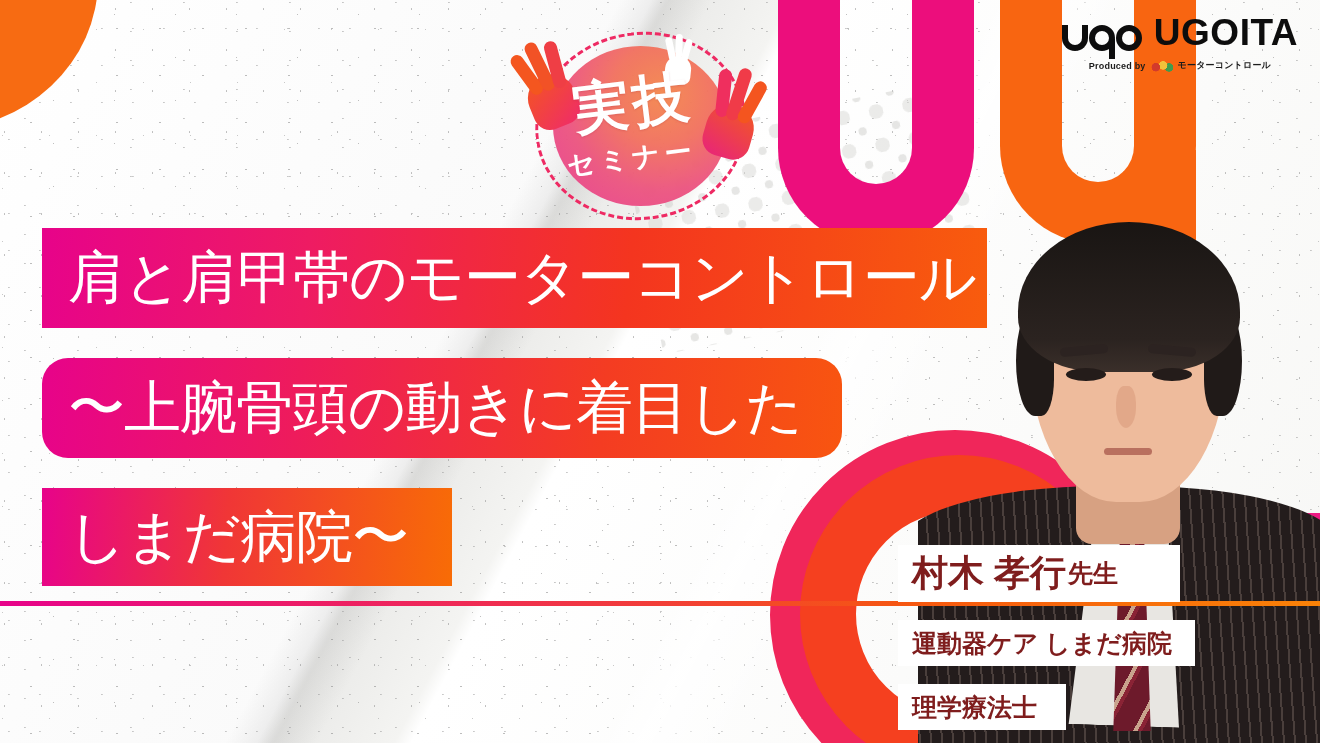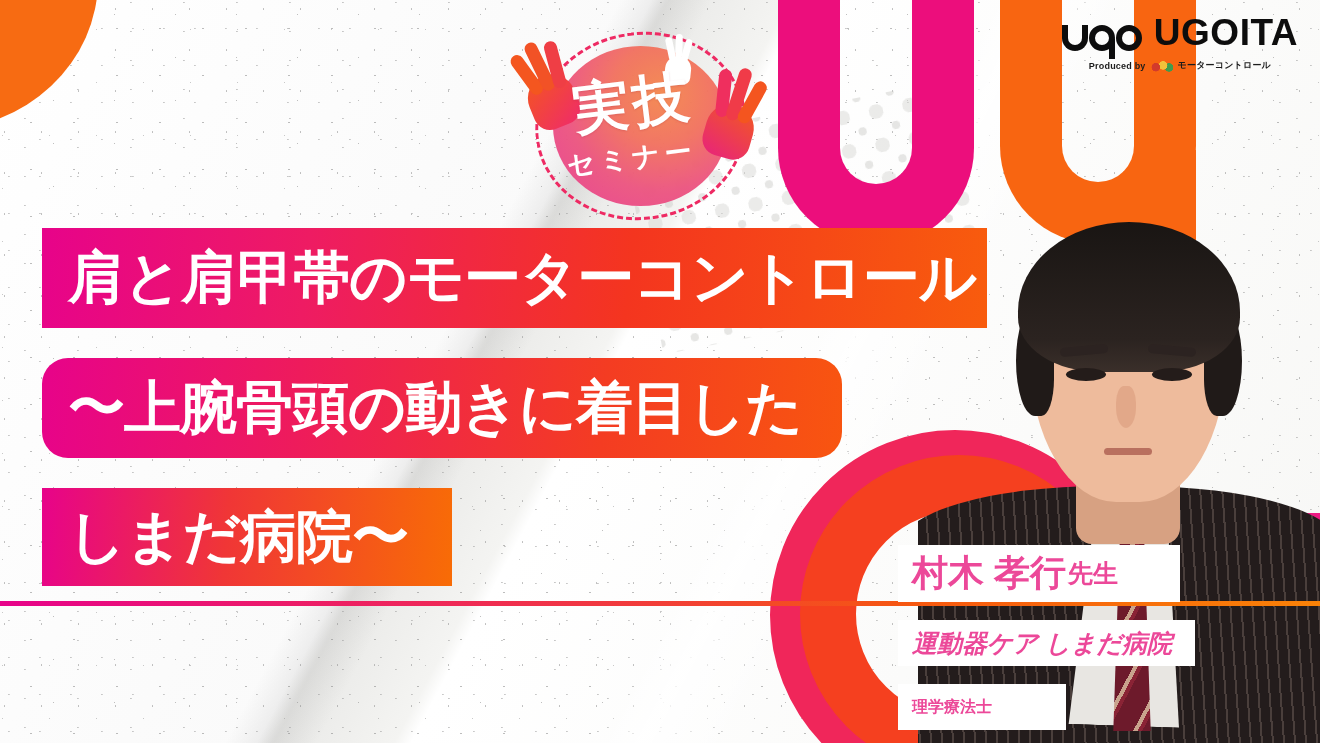--- a/index.html
+++ b/index.html
@@ -174,21 +174,21 @@
   .badge-sub{
     position:absolute; left:40px; top:112px; z-index:5;
     font-size:27px; font-weight:bold; color:#fff; letter-spacing:5px;
     transform:rotate(-7deg);
   }
 
   
   .bar{
     position:absolute; z-index:28;
     display:flex; align-items:center;
-    color:#fff; font-weight:bold;
+    color:#fff; font-weight:normal;
     font-family:"Liberation Sans", sans-serif;
     text-align:center;
   }
   .bar span{ display:inline-block; }
   .bar-1{
     left:42px; top:228px; width:945px; height:100px;
     background:linear-gradient(95deg,#e7038a 0%, #ee1b63 28%, #f4351f 62%, #f85c0d 100%);
     padding-left:26px;
     font-size:57px; letter-spacing:-1px;
   }
@@ -285,36 +285,36 @@
   .ph-brow-l{ position:absolute; left:142px; top:160px; width:48px; height:9px; background:#2c2321; border-radius:6px; transform:rotate(-5deg);}
   .ph-brow-r{ position:absolute; left:230px; top:160px; width:48px; height:9px; background:#2c2321; border-radius:6px; transform:rotate(5deg);}
   .ph-eye-l{ position:absolute; left:148px; top:182px; width:40px; height:13px; background:#241c1a; border-radius:50%;}
   .ph-eye-r{ position:absolute; left:234px; top:182px; width:40px; height:13px; background:#241c1a; border-radius:50%;}
   .ph-nose{ position:absolute; left:198px; top:200px; width:20px; height:42px; background:#dda283; border-radius:40% 40% 50% 50%; opacity:.75;}
   .ph-mouth{ position:absolute; left:186px; top:262px; width:48px; height:7px; background:#b9705f; border-radius:5px;}
 
   
   .cap{
     position:absolute; z-index:32; background:#ffffff;
-    color:#ec4899; font-weight:bold;
+    color:#7f1d1d; font-weight:bold;
     display:flex; align-items:center;
     font-family:"Liberation Sans", sans-serif;
   }
   .cap-name{
     left:898px; top:545px; width:282px; height:57px;
     font-size:36px; padding-left:14px; letter-spacing:0px;
   }
   .cap-name .suffix{ font-size:25px; margin-left:2px; }
   .cap-org{
     left:898px; top:620px; width:297px; height:46px;
-    font-size:25px; padding-left:14px;font-style:italic;
+    font-size:25px; padding-left:14px;
   }
   .cap-role{
     left:898px; top:684px; width:168px; height:46px;
-    font-size:16px; padding-left:14px;
+    font-size:25px; padding-left:14px;
   }
 </style>
 </head>
 <body>
 
 <div id="stage">
 
   <div class="bg-base"></div>
   <div class="bg-noise"></div>
   <div class="bg-diag"></div>

